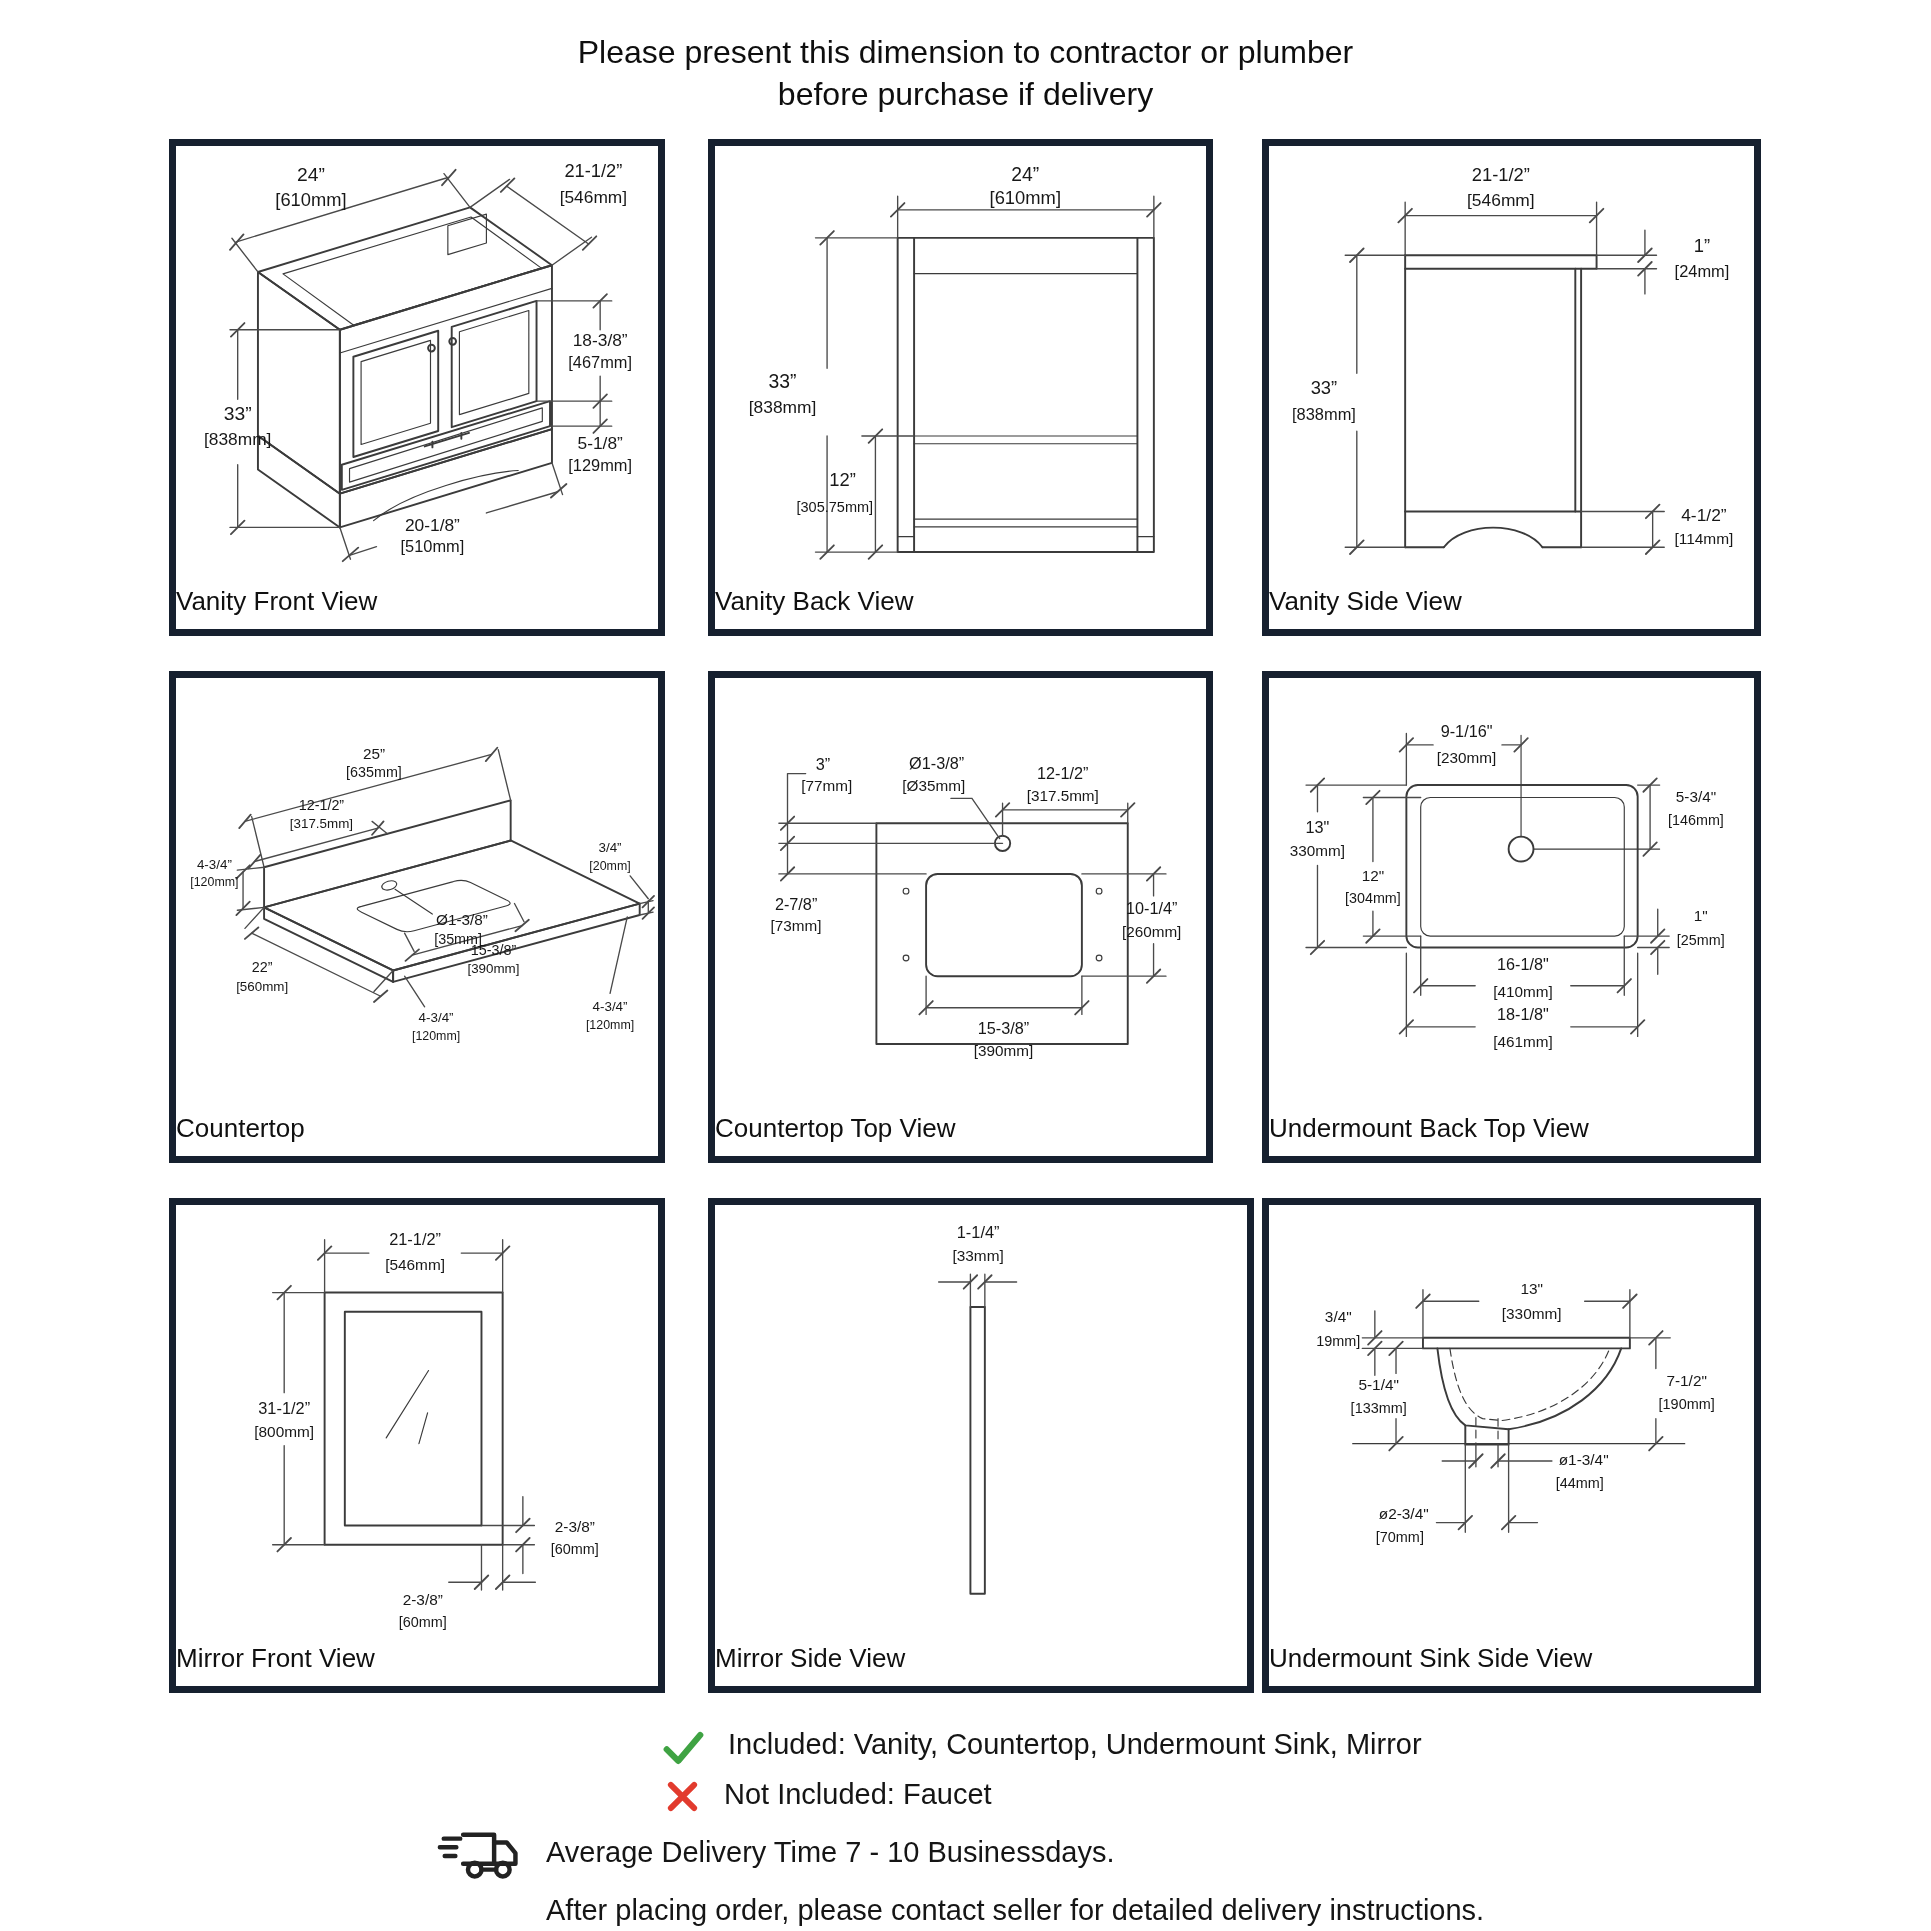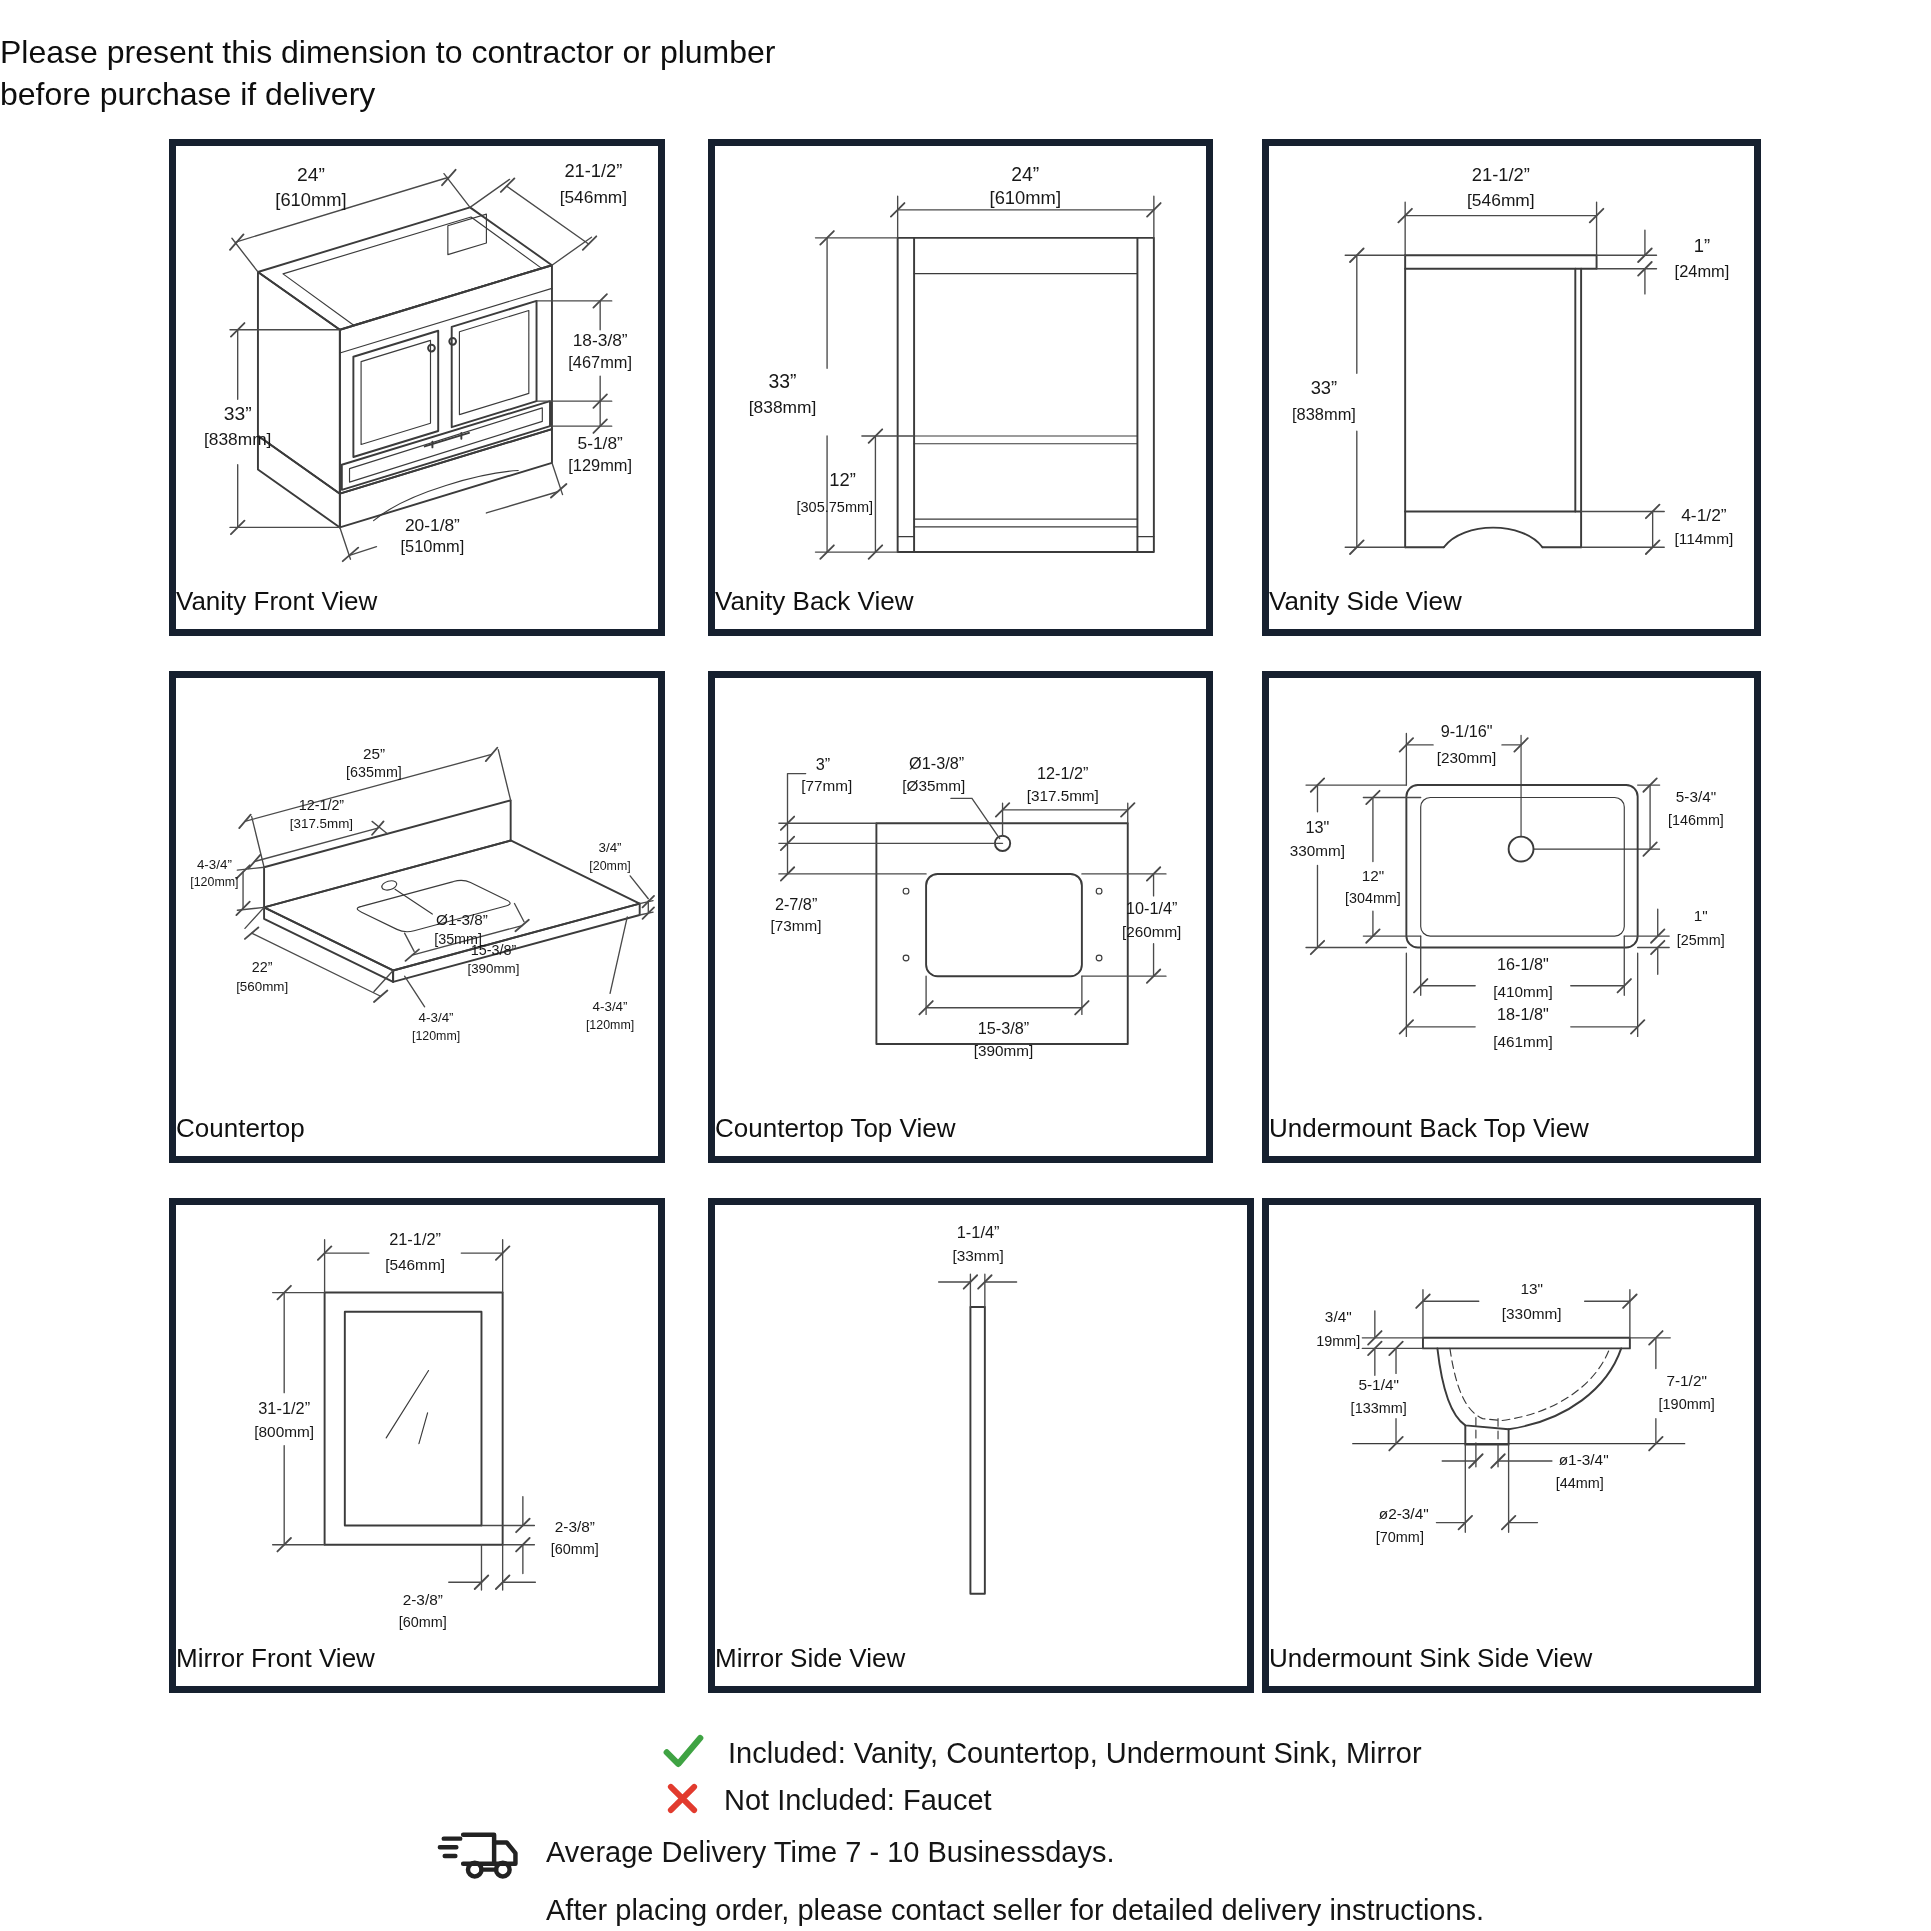--- a/index.html
+++ b/index.html
@@ -1,31 +1,31 @@
 <!DOCTYPE html>
 <html><head>
 <meta charset="utf-8">
 <style>
   html,body{margin:0;padding:0}
   body{width:1931px;height:1931px;position:relative;background:#fff;
        font-family:"Liberation Sans",sans-serif;color:#151515;overflow:hidden}
-  .hdr{position:absolute;top:31px;left:0;width:100%;text-align:left;
+  .hdr{position:absolute;top:31px;left:0;width:100%;text-align:center;
        font-size:32px;line-height:42px;color:#0e0e0e}
   .panel{position:absolute;border:7.7px solid #16202f;background:#fff;box-sizing:border-box}
   .panel svg{position:absolute;left:0;top:0;width:100%;height:calc(100% - 46px)}
   .ptitle{position:absolute;bottom:11.6px;left:0;width:100%;
           font-size:26px;color:#101010}
   svg text{font-family:"Liberation Sans",sans-serif;fill:#181818}
   .art path,.art rect,.art circle,.art ellipse{fill:none;stroke:#3b3b3b;stroke-width:2;
           stroke-linecap:round;stroke-linejoin:round}
   .dims path{fill:none;stroke:#4a4a4a;stroke-width:1.4;stroke-linecap:round}
   .dims path.tk{stroke-width:1.9}
   .dsh{stroke-dasharray:8 5}
   .thin{stroke-width:1.2 !important}
-  .row{position:absolute;display:flex;align-items:flex-end}
+  .row{position:absolute;display:flex;align-items:flex-start}
   .row .txt{font-size:29px;margin-left:23px}
   .dtxt{position:absolute;font-size:29px}
   .tm{text-anchor:middle}
 </style>
 </head>
 <body>
 
 <div class="hdr">
   <div>Please present this dimension to contractor or plumber</div>
   <div>before purchase if delivery</div>

